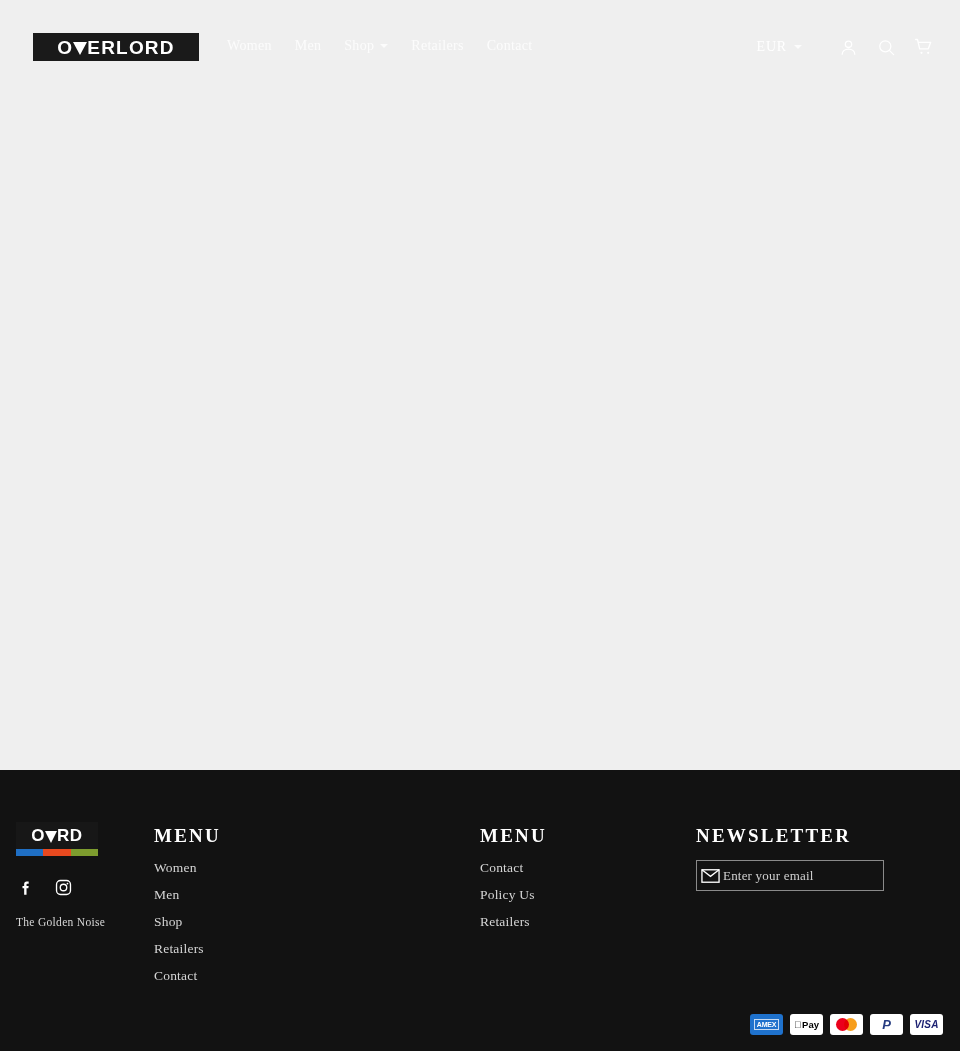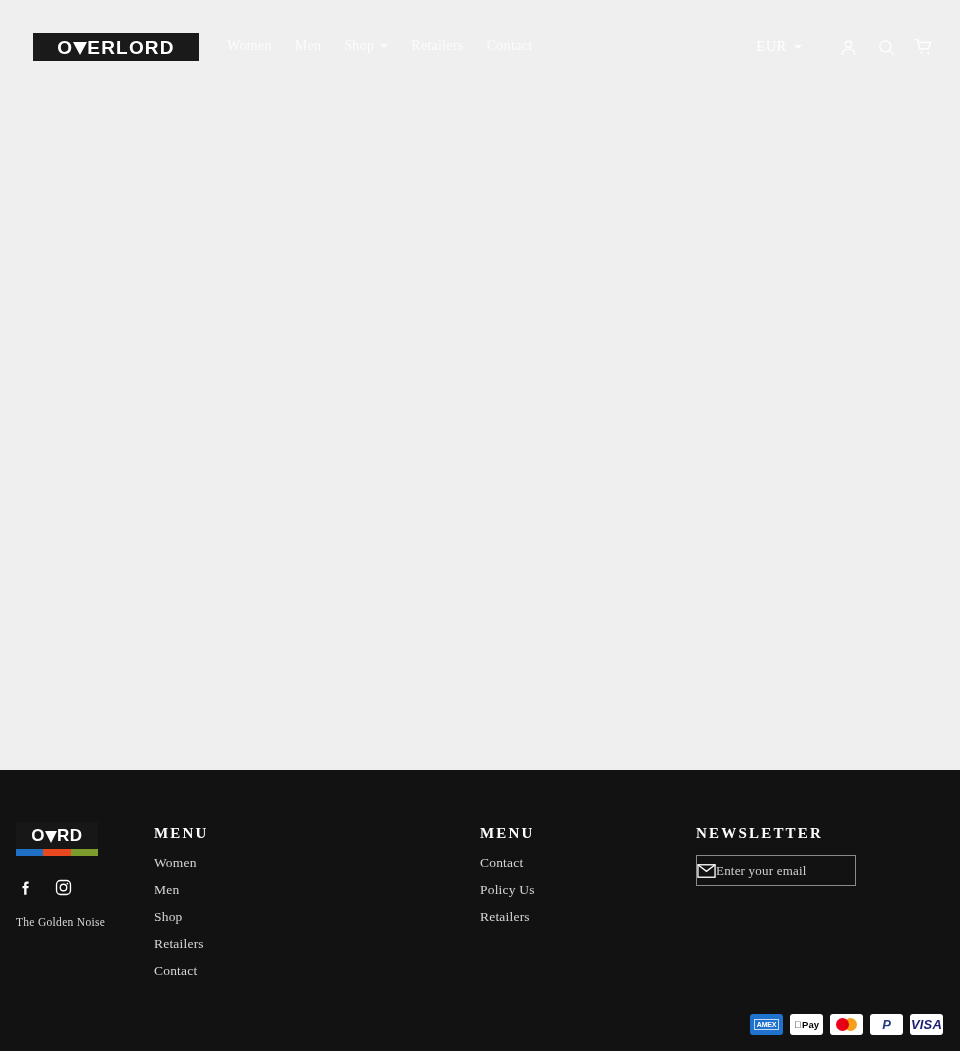--- a/index.html
+++ b/index.html
@@ -178,21 +178,21 @@
     white-space: nowrap;
   }
 
   .f-col { position: absolute; top: 55px; }
   .f-col-menu { left: 154px; }
   .f-col-info { left: 293px; }
   .f-col-help { left: 480px; }
 
   .f-title {
     color: #ffffff;
-    font-size: 15px;
+    font-size: 19px;
     font-weight: bold;
     letter-spacing: 2.2px;
     margin-bottom: 13px;
     white-space: nowrap;
   }
   .f-link {
     color: #d5d5d5;
     font-size: 13.5px;
     letter-spacing: 0.2px;
     margin-bottom: 11px;
@@ -206,21 +206,21 @@
     width: 200px;
   }
   .news-desc {
     color: #d5d5d5;
     font-size: 13px;
     line-height: 16.7px;
     margin-bottom: 17px;
     width: 190px;
   }
   .news-form {
-    width: 160px; height: 31px;
+    width: 188px; height: 31px;
     border: 1px solid #8a8a8a;
     display: flex;
     align-items: center;
     background: transparent;
   }
   .news-btn {
     width: 34px; height: 29px;
     display: flex;
     align-items: center;
     justify-content: center;
@@ -278,21 +278,21 @@
   }
   .pay-mc { background: #ffffff; position: relative; }
   .mc-c { width: 13px; height: 13px; border-radius: 50%; position: absolute; top: 4px; }
   .mc-red { background: #eb001b; left: 6px; }
   .mc-yel { background: #f79e1b; left: 14px; mix-blend-mode: multiply; }
   .pay-pp { background: #ffffff; }
   .pay-pp span { color: #253b80; font-size: 13px; font-style: italic; }
   .pay-visa { background: #ffffff; }
   .pay-visa span {
     color: #1a1f71;
-    font-size: 13px;
+    font-size: 10px;
     font-style: italic;
     letter-spacing: 0.2px;
   }
 </style>
 </head>
 <body>
 
 <div class="header">
 
   <div class="logo-box">

